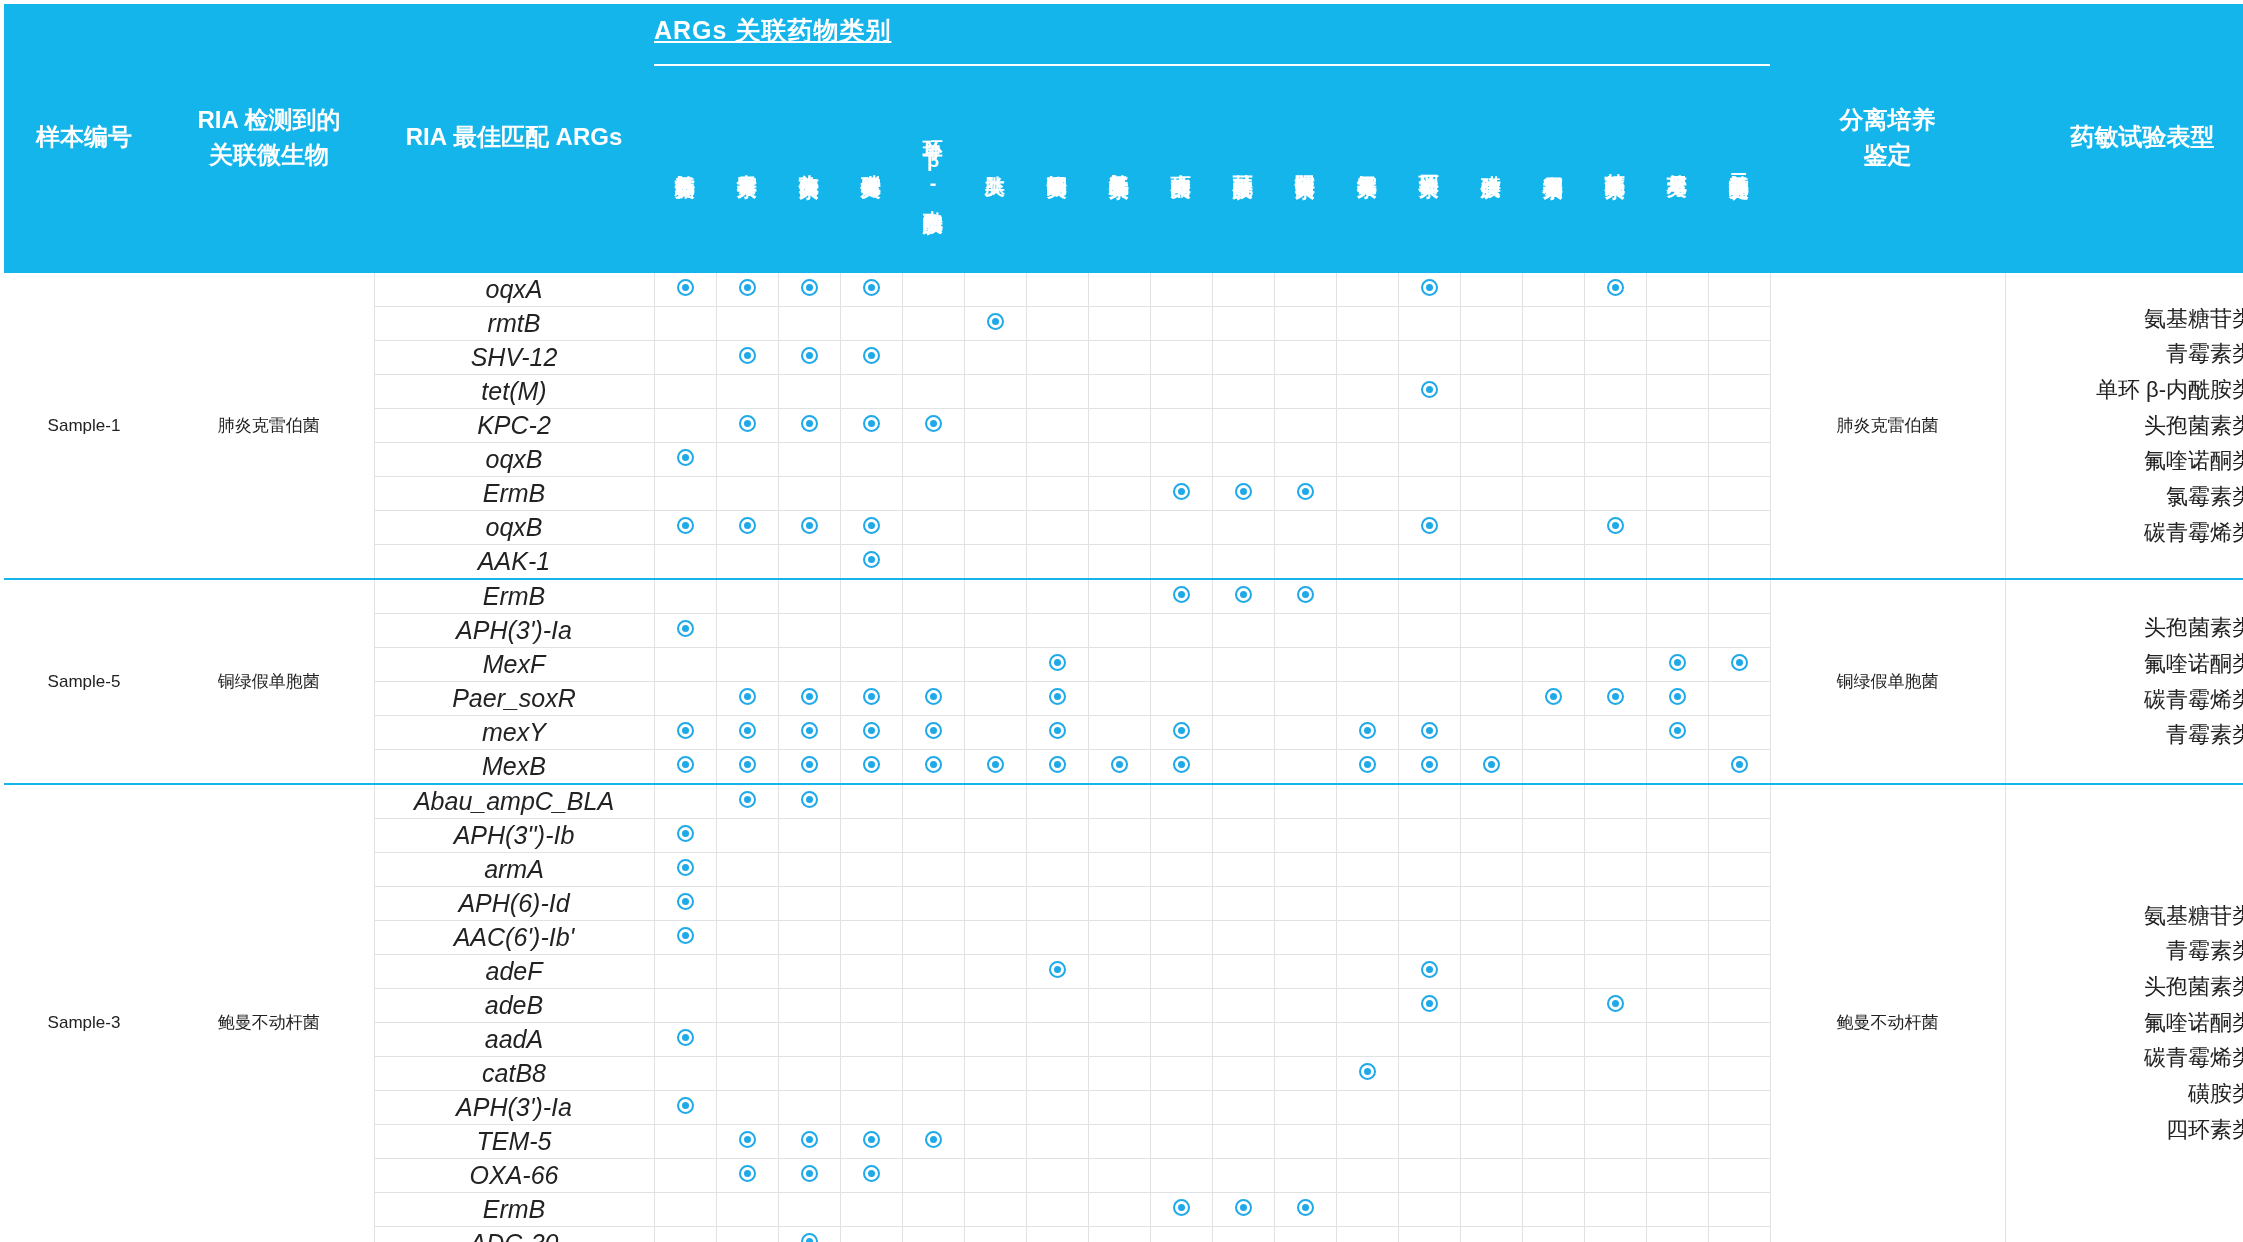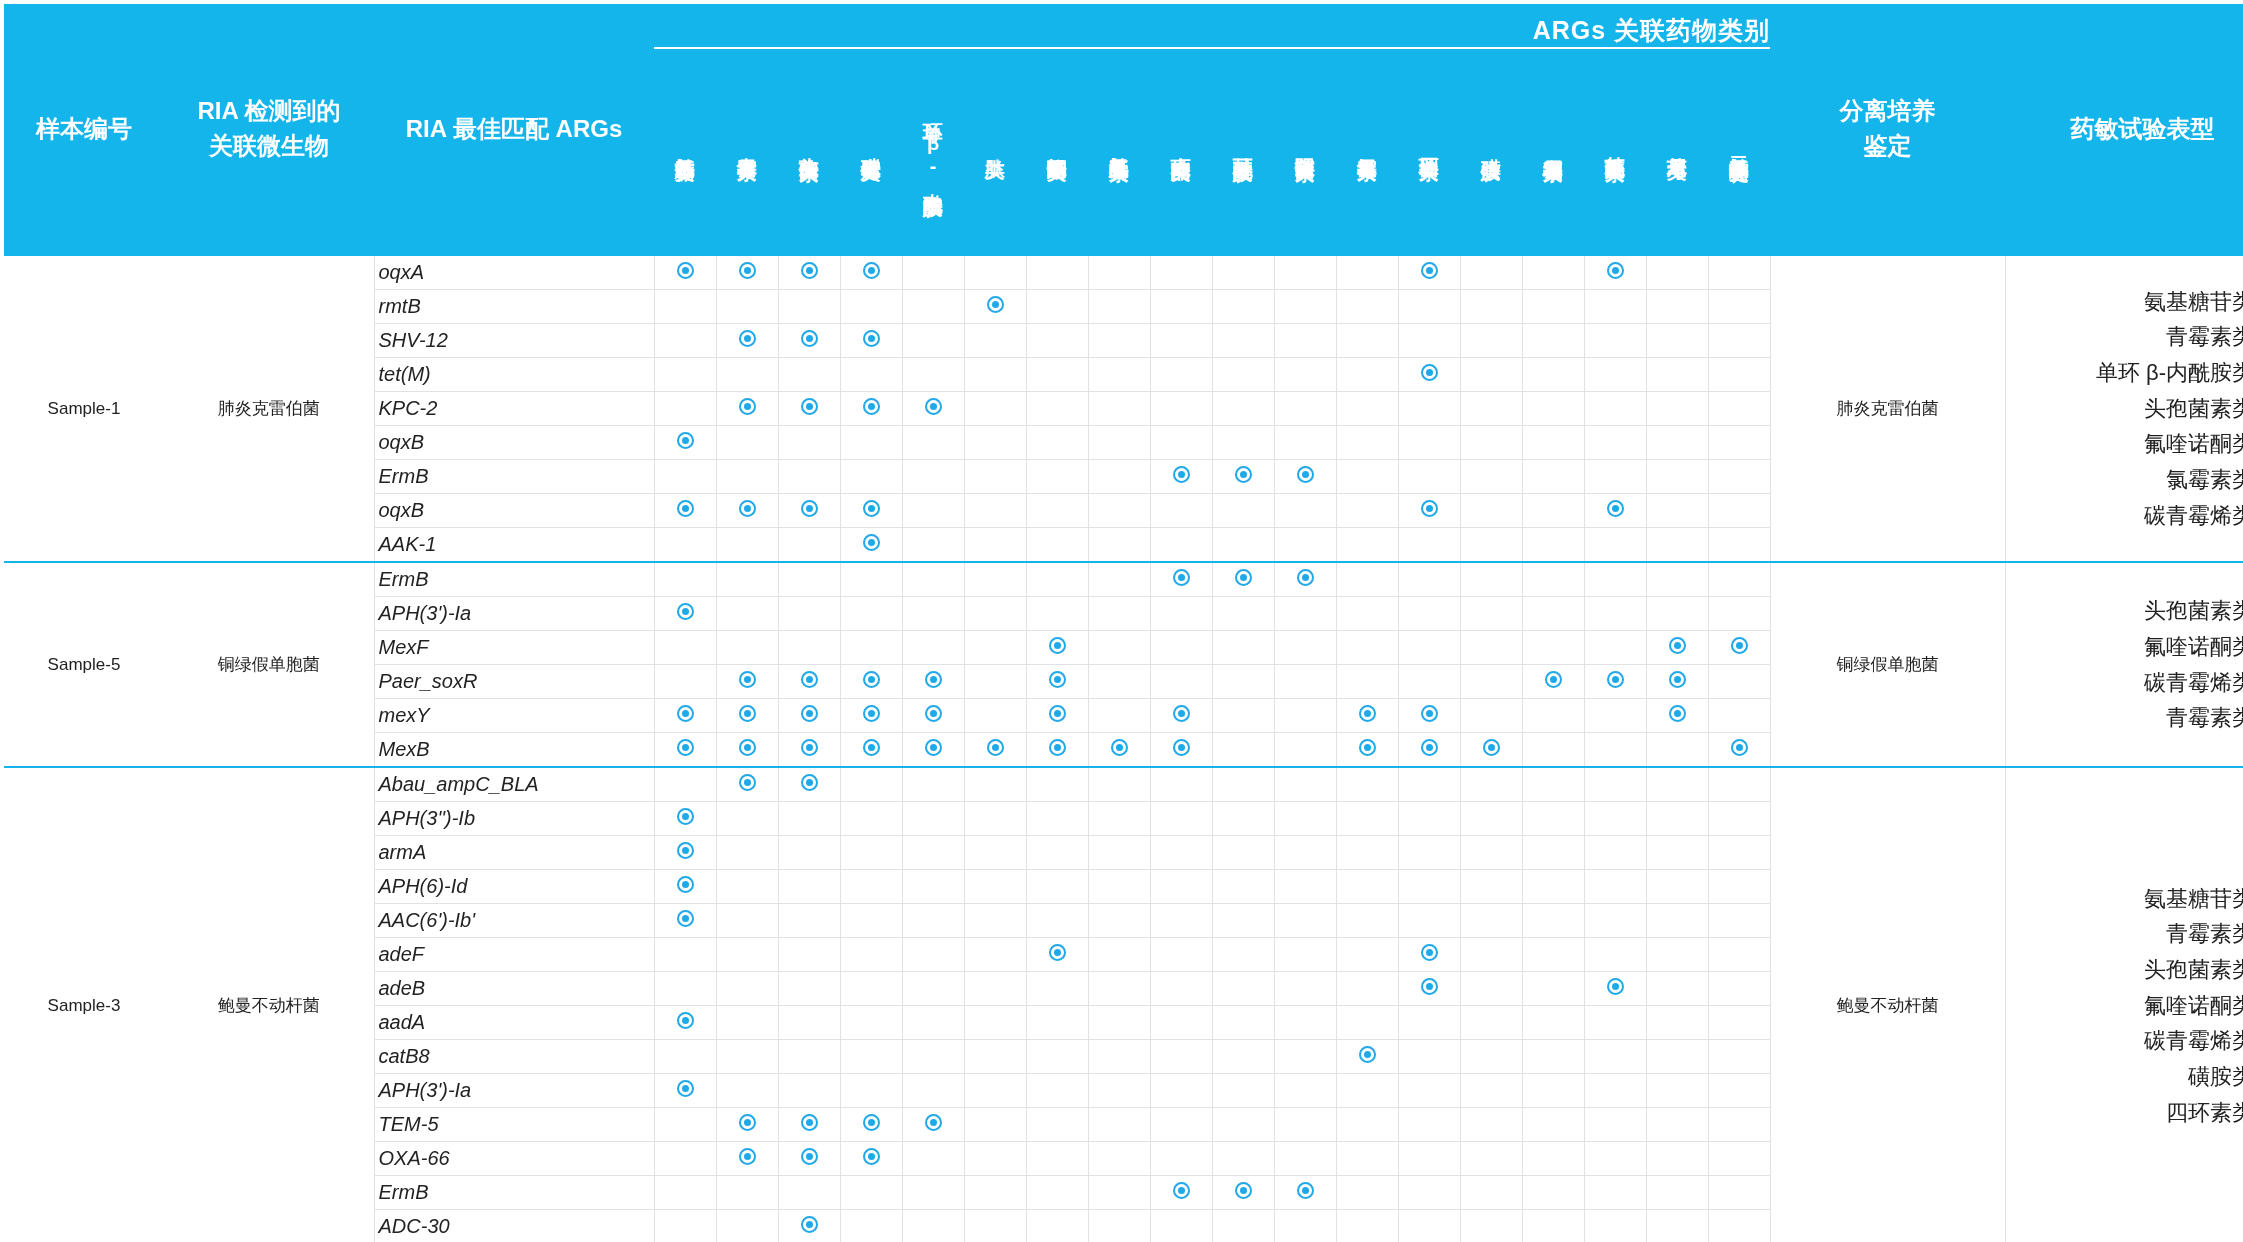--- a/index.html
+++ b/index.html
@@ -28,23 +28,24 @@
     margin-top: 4px;
   }
   
   .hdr-band {
     background: #13b5ea;
     color: #ffffff;
   }
   .hdr-top-title {
     font-size: 25px;
     font-weight: bold;
-    text-align: right;
-    padding: 10px 0 0 0;
+    text-align: left;
+    padding: 10px 0 17px 0;
     letter-spacing: 1px;
+    text-decoration: underline;
   }
   .hdr-left {
     font-size: 24px;
     font-weight: bold;
     text-align: center;
     vertical-align: middle;
     line-height: 1.45;
     padding: 4px 6px;
   }
   .hdr-vert {
@@ -76,22 +77,22 @@
     height: 31px;
     text-align: center;
     vertical-align: middle;
     font-size: 19px;
   }
   .cell.last-col {
     border-right: 1px solid #dfe3e6;
   }
   .arg-name {
     font-style: italic;
-    font-size: 20px;
-    text-align: left;
+    font-size: 25px;
+    text-align: center;
     vertical-align: middle;
     height: 31px;
     border-bottom: 1px solid #dfe3e6;
     border-left: 1px solid #dfe3e6;
     border-right: 1px solid #dfe3e6;
     color: #222;
     padding: 0 4px;
   }
   .sample-id, .microbe, .isolate {
     font-size: 17px;

